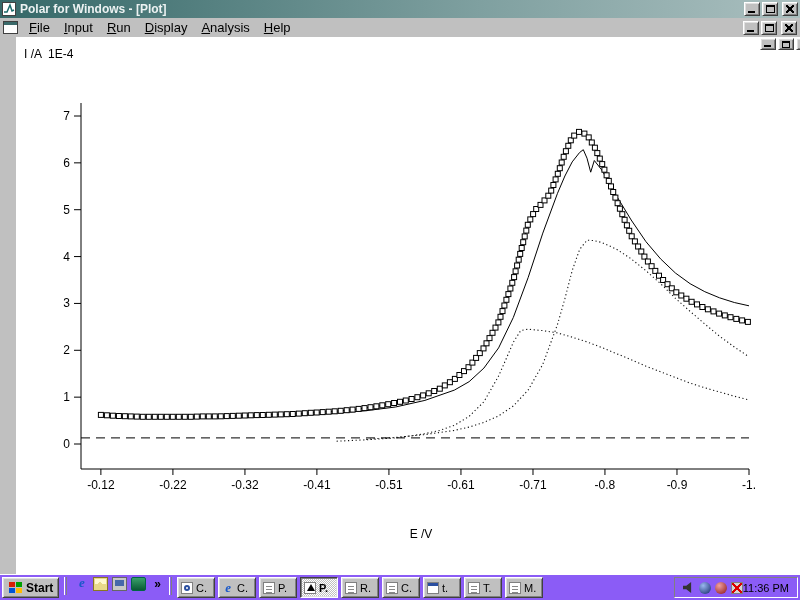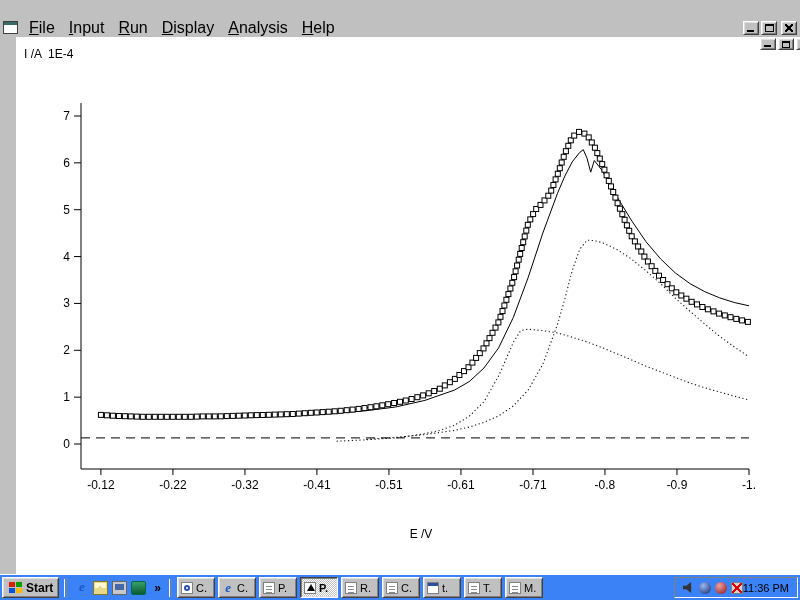--- a/index.html
+++ b/index.html
@@ -27,32 +27,32 @@
   .g-close{position:absolute;inset:2px 3px;
     background:linear-gradient(45deg,transparent 43%,#000 43%,#000 57%,transparent 57%),
                linear-gradient(135deg,transparent 43%,#000 43%,#000 57%,transparent 57%)}
 
   
   .menubar{position:absolute;left:0;top:18px;width:800px;height:19px;background:#c0c0c0;
     display:flex;align-items:center;gap:0;padding:0 3px}
   .mdi-icon{width:15px;height:13px;margin-right:4px;flex:none;background:#fff;border:1px solid #404040;position:relative}
   .mdi-icon::before{content:"";position:absolute;left:0;right:0;top:0;height:3px;background:#3a6a6a}
   .menu-items{display:flex;align-items:center;flex:1}
-  .menu-item{font-size:16px;padding:2px 7px;cursor:default}
+  .menu-item{font-size:13px;padding:2px 7px;cursor:default}
 
   
   .client{position:absolute;left:16px;top:37px;width:800px;height:537px;background:#fff}
   .mini-controls{position:absolute;top:1px;right:4px;display:flex;gap:2px}
   #chart{position:absolute;left:0;top:0}
   #chart text{font-family:"Liberation Sans",sans-serif;font-size:12px;fill:#000}
   #chart .ylab{font-size:12px}
 
   
-  .taskbar{position:absolute;left:0;top:574px;width:800px;height:26px;background:#3b82f6;
-    border-top:1px solid #fff;display:flex;align-items:center;gap:3px;padding:2px 2px}
+  .taskbar{position:absolute;left:0;top:574px;width:800px;height:26px;background:#8b5cf6;
+    border-top:1px solid #fff;display:flex;align-items:flex-start;gap:3px;padding:2px 2px}
   .start-btn{height:21px;display:flex;align-items:center;gap:3px;padding:0 5px;
     font-size:12px;font-weight:bold;font-family:"Liberation Sans",sans-serif}
   .handle{width:3px;height:18px;border-left:1px solid #fff;border-right:1px solid #808080;margin:0 2px;flex:none}
   .quick-launch{display:flex;align-items:center;gap:4px;padding:0 2px}
   .qlicon{width:15px;height:14px;position:relative;display:inline-block;flex:none}
   .overflow{font-size:12px;font-weight:bold;padding:0 3px;cursor:default}
   .task-area{display:flex;align-items:center;gap:3px}
   .task-btn{width:38px;height:21px;display:flex;align-items:center;gap:3px;padding:0 3px;
     font-size:11px;overflow:hidden;white-space:nowrap;cursor:default}
   .task-btn.active{border-color:#404040 #fff #fff #404040;
@@ -91,20 +91,40 @@
   .trayicon.network-offline-icon{background:#d4d4d4;border:1px solid #808080}
   .trayicon.network-offline-icon::after{content:"";position:absolute;inset:0;
     background:linear-gradient(45deg,transparent 42%,#d00 42%,#d00 58%,transparent 58%),
                linear-gradient(135deg,transparent 42%,#d00 42%,#d00 58%,transparent 58%)}
 </style>
 </head>
 <body>
 
 <div id="screen">
 
+  <div class="titlebar">
+    <span style="flex:none;line-height:0">
+      <svg width="14" height="14">
+          <rect x="0.5" y="0.5" width="13" height="13" fill="#fff" stroke="#404040"></rect>
+          <polyline points="2,10 5,10 8,3 10,9 12,8" stroke="#1a6a6a" stroke-width="1.5" fill="none"></polyline>
+        </svg>
+    </span>
+    <span class="title-text">Polar for Windows - [Plot]</span>
+    <span class="btn-group">
+      <button class="winbtn">
+          <span class="g-min"></span>
+        </button>
+      <button class="winbtn">
+          <span class="g-max"></span>
+        </button>
+      <button class="winbtn" style="margin-left:2px">
+          <span class="g-close"></span>
+        </button>
+    </span>
+  </div>
 
   <div class="menubar">
     <span class="mdi-icon"></span>
     <span class="menu-items">
         <span class="menu-item"><u>F</u>ile</span>
         <span class="menu-item"><u>I</u>nput</span>
         <span class="menu-item"><u>R</u>un</span>
         <span class="menu-item"><u>D</u>isplay</span>
         <span class="menu-item"><u>A</u>nalysis</span>
         <span class="menu-item"><u>H</u>elp</span>

